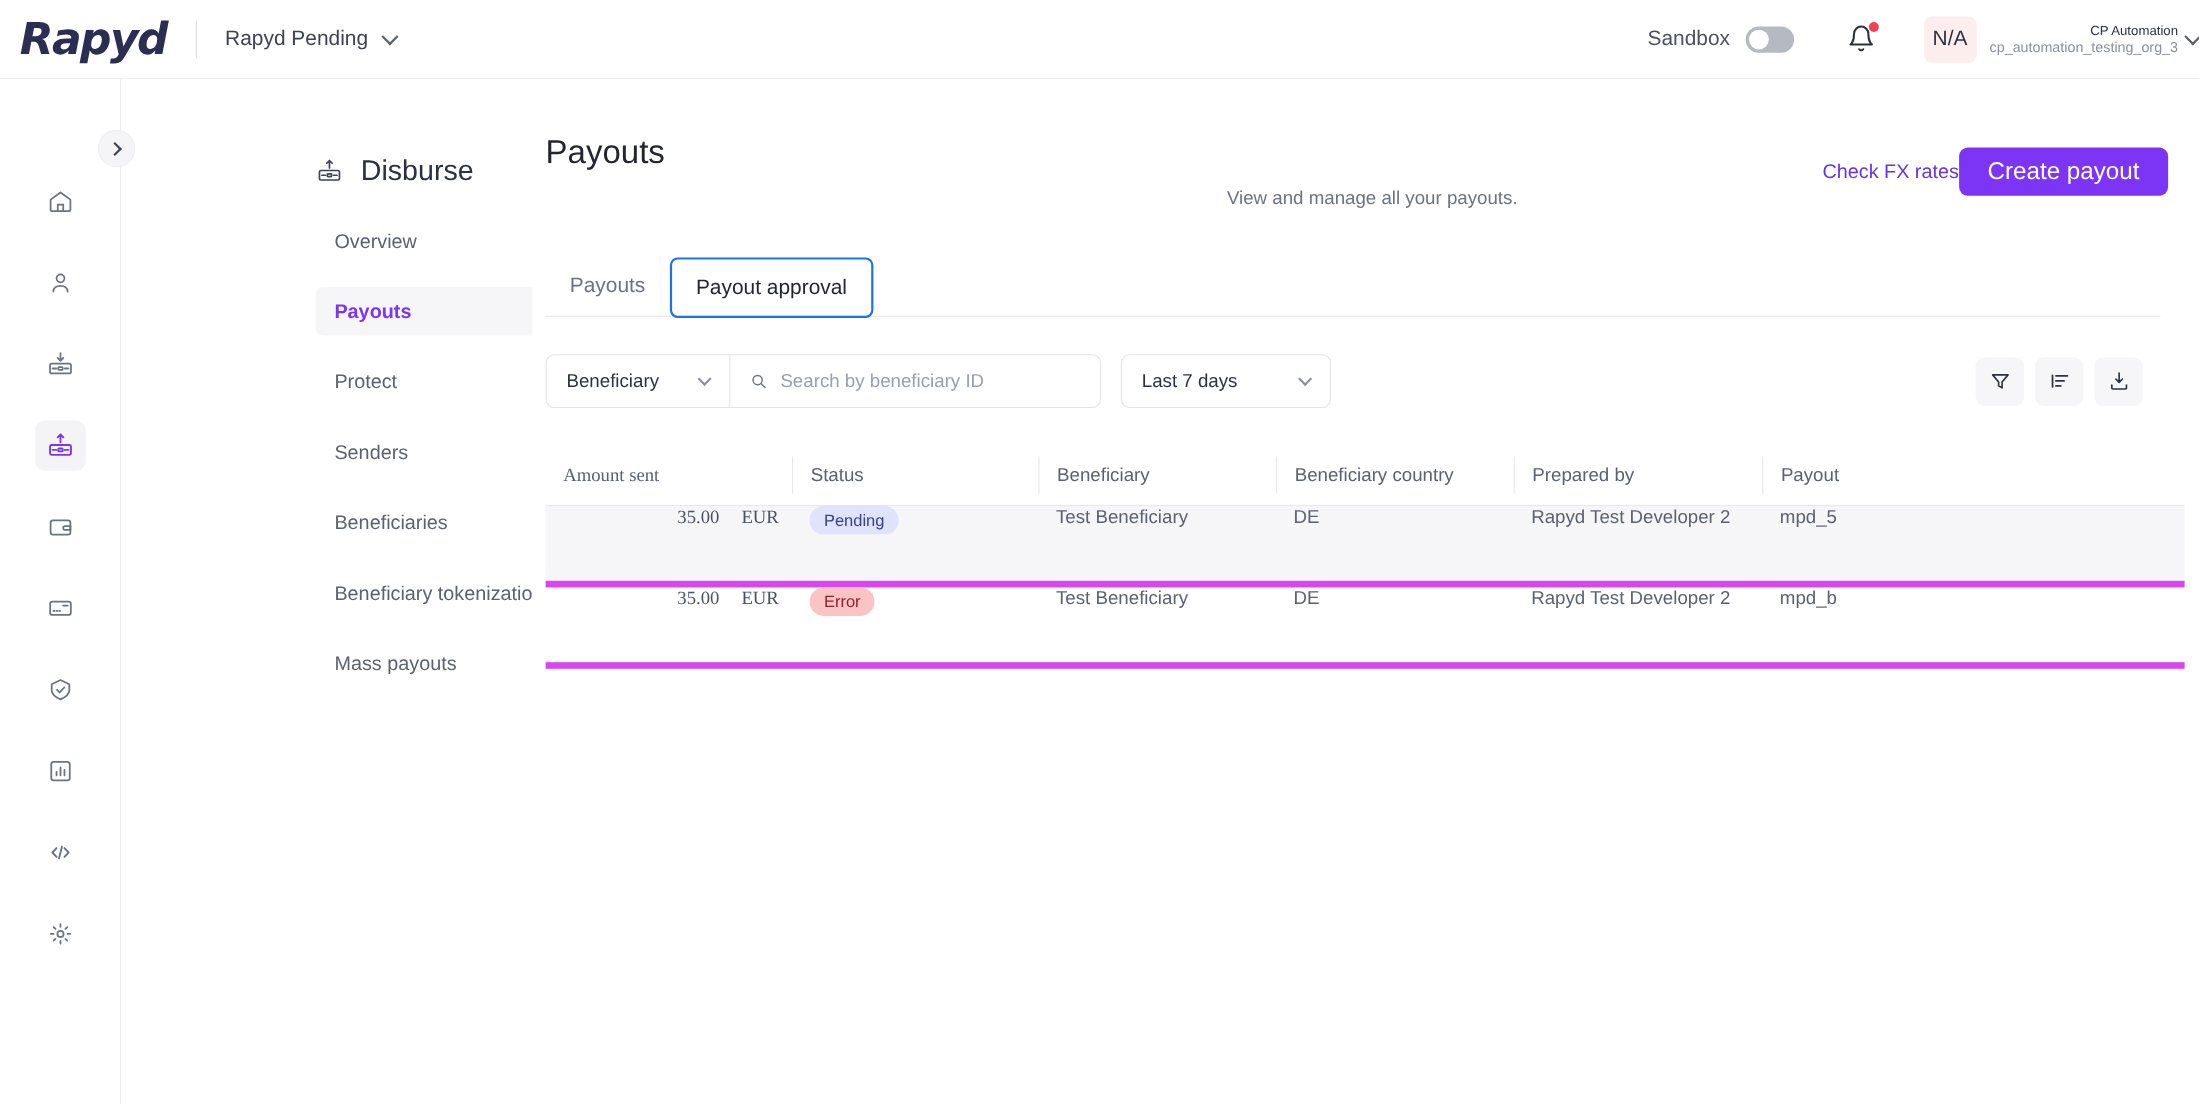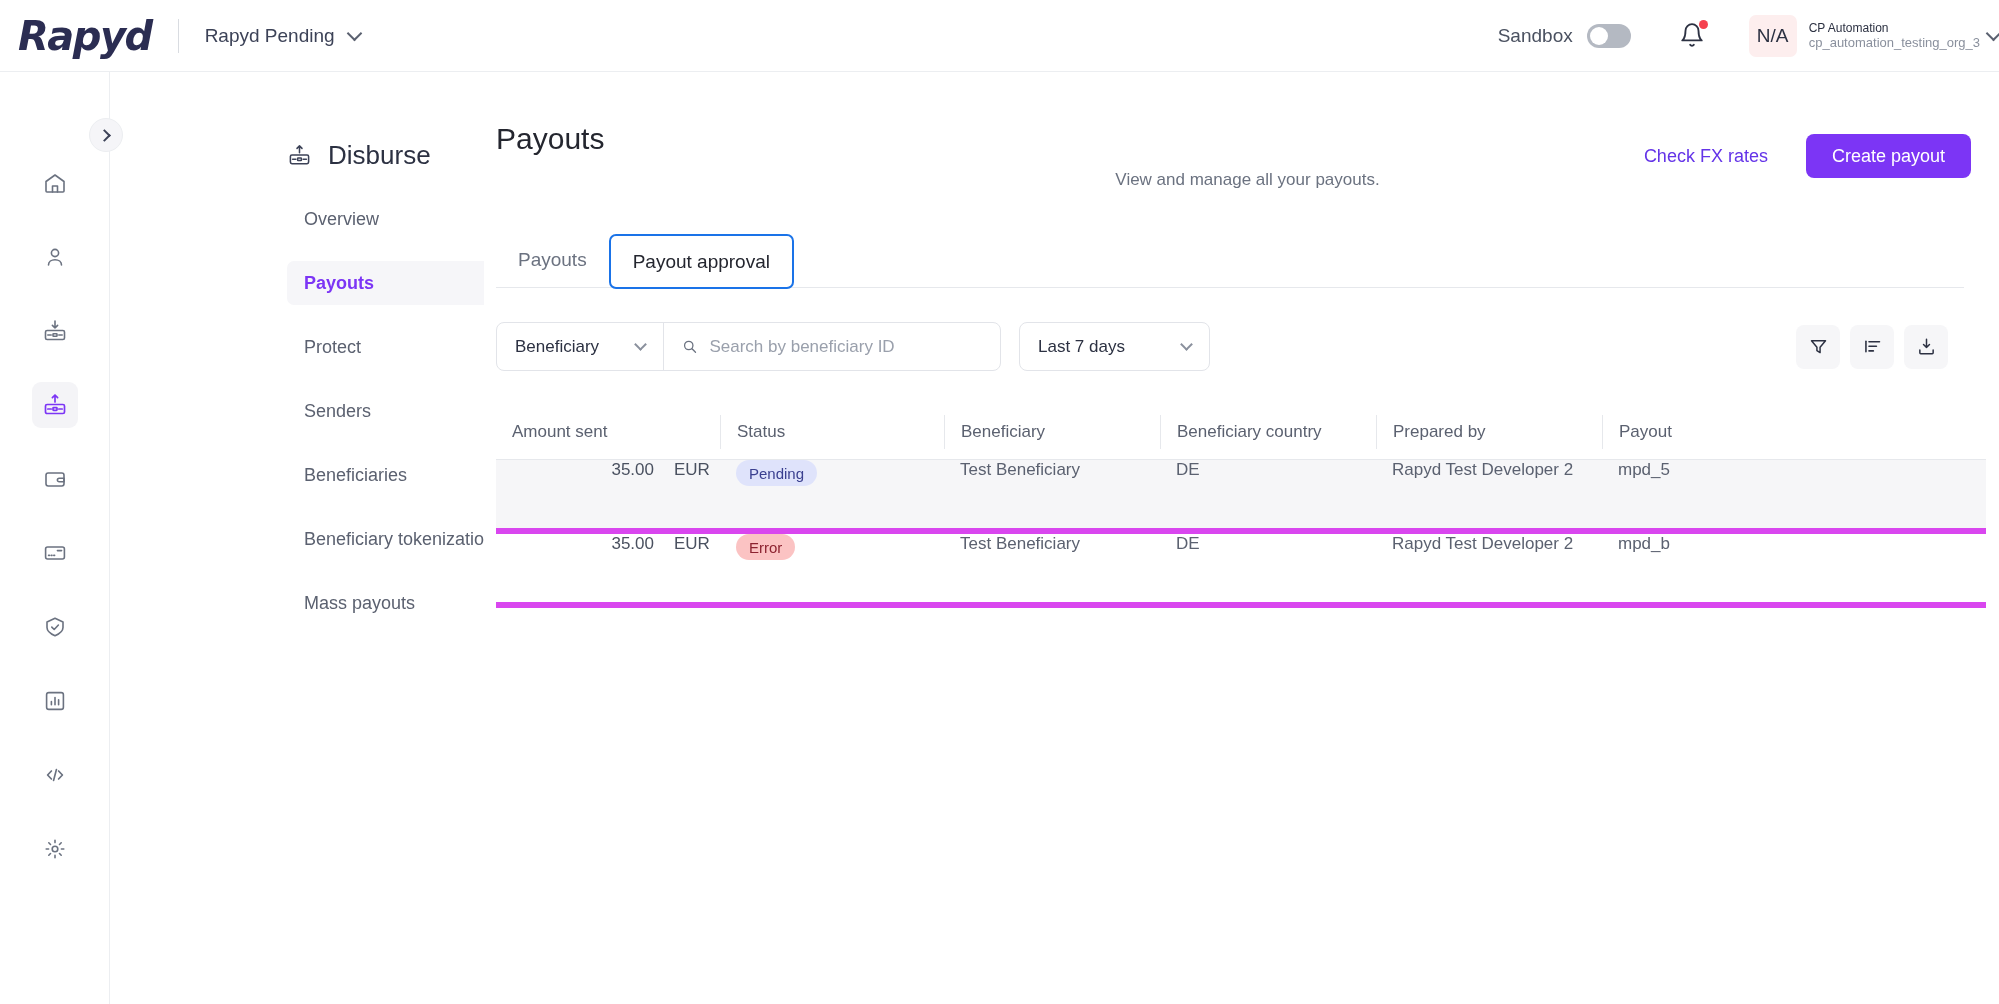--- a/index.html
+++ b/index.html
@@ -25,21 +25,21 @@
   .topbar-divider {
     width: 1px; height: 34px; background: #d9dce1; margin: 0 26px 0 26px;
   }
   .portal-name { font-size: 19px; color: #3c4257; }
   .chev {
     display: inline-block; width: 11px; height: 11px;
     border-right: 2px solid #5b6170; border-bottom: 2px solid #5b6170;
     transform: rotate(45deg); margin-left: 14px; margin-bottom: 4px;
   }
   .topbar-right {
-    margin-left: auto; display: flex; align-items: center; padding-right: 0px;
+    margin-left: auto; display: flex; align-items: center; padding-right: 0px; text-align: right;
   }
   .sandbox-label { font-size: 19px; color: #4a5160; margin-right: 14px; }
   .toggle {
     width: 44px; height: 24px; border-radius: 12px; background: #b4b9c2;
     position: relative; cursor: pointer;
   }
   .toggle .knob {
     position: absolute; top: 3px; left: 3px; width: 18px; height: 18px;
     border-radius: 50%; background: #ffffff;
   }
@@ -125,27 +125,27 @@
   
   .main {
     position: absolute; top: 72px; left: 484px; width: 1515px; height: 932px;
     background: #ffffff; overflow: hidden;
   }
   .page-head { padding: 50px 0 0 12px; position: relative; }
   .page-title { font-size: 30px; color: #24262f; }
   .page-sub { font-size: 17px; color: #6b7280; margin-top: 14px; text-align: center; }
   .head-actions {
     position: absolute; top: 62px; right: 28px;
-    display: flex; align-items: center; gap: 38px;
+    display: flex; align-items: center; 
   }
   .fx-link { font-size: 18px; color: #6434e8; cursor: pointer; }
   .btn-primary {
     background: #7c35f5; color: #ffffff; border: none; border-radius: 8px;
     font-family: "Liberation Sans", sans-serif;
-    font-size: 18px; padding: 0 26px; height: 44px; cursor: pointer;
+    font-size: 22px; padding: 0 26px; height: 44px; cursor: pointer;
   }
 
   
   .tabs {
     margin: 44px 0 0 12px; display: flex; align-items: flex-end;
     border-bottom: 1px solid #e6e8ec; width: 1468px; height: 54px;
     position: relative;
   }
   .tab {
     font-size: 19px; color: #6b7280; padding: 0 22px 18px 22px;
@@ -207,21 +207,21 @@
     display: flex; align-items: center;
   }
   .th:first-child { border-left: none; }
   .trow {
     display: flex; height: 74px; align-items: flex-start;
     border-bottom: 6px solid #d946ef; font-size: 17px; color: #5b6170;
     cursor: pointer;
   }
   .trow.alt { background: #f6f6f8; }
   .cell { padding-left: 16px; display: flex; align-items: center; }
-  .c-amount { width: 224px; justify-content: flex-end; padding-right: 0; gap: 0; }
+  .c-amount { width: 224px; justify-content: flex-end; padding-right: 0; gap: 0; font-family: Liberation Serif, serif; }
   .amt-num { color: #4a5160; }
   .amt-cur { color: #4a5160; margin-left: 20px; width: 46px; }
   .c-status { width: 224px; }
   .c-benef { width: 216px; }
   .c-country { width: 216px; }
   .c-prepared { width: 226px; }
   .c-payout { width: 200px; }
   .badge {
     display: inline-flex; align-items: center; height: 26px;
     border-radius: 13px; padding: 0 13px; font-size: 15px;

